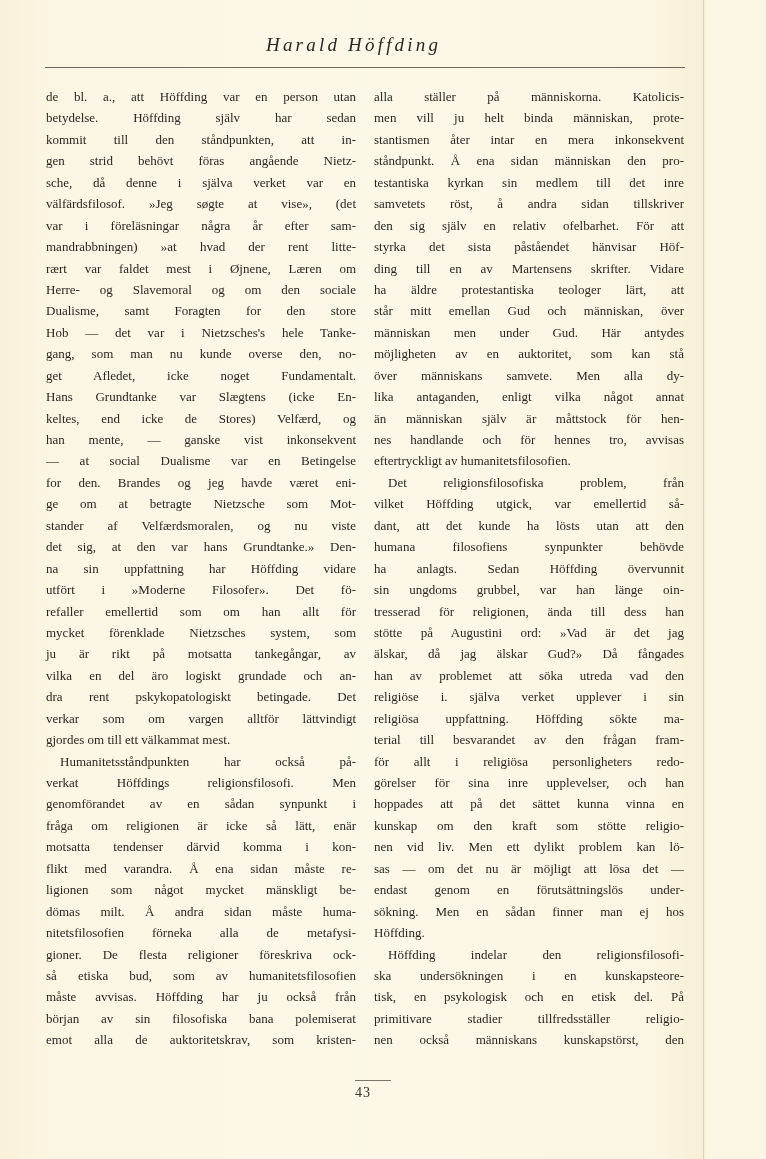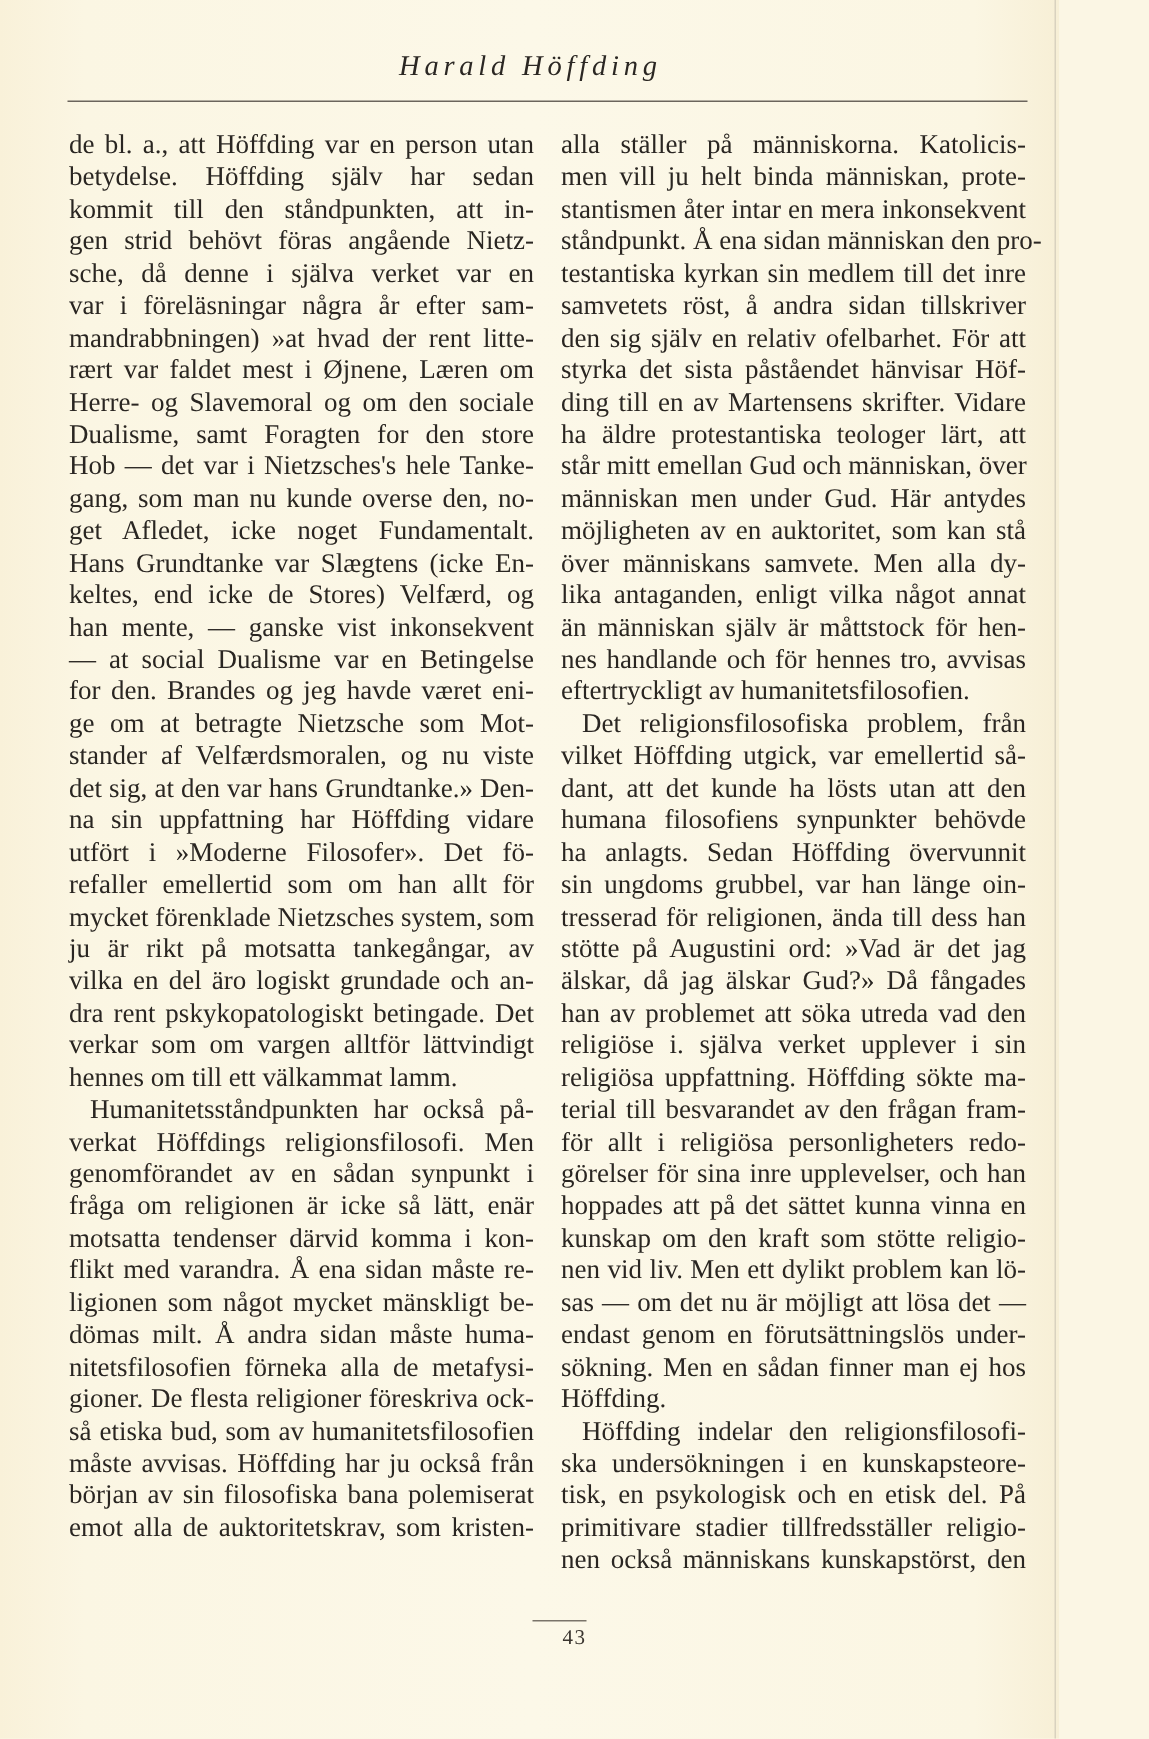--- a/index.html
+++ b/index.html
@@ -45,21 +45,21 @@
     position: absolute;
     left: 5px; top: 33px;
     width: 640px;
     height: 1px;
     background: #6b655c;
   }
   .column {
     position: absolute;
     top: 86px;
     width: 310px;
-    font-size: 18px;
+    font-size: 13px;
     line-height: 21.45px;
     text-align: justify;
     text-align-last: justify;
   }
   .col-left { left: 46px; }
   .col-right { left: 374px; }
   .line {
     display: block;
     white-space: nowrap;
     text-align: justify;
@@ -70,21 +70,21 @@
   .line.last {
     text-align-last: left;
   }
   .line.indent {
     padding-left: 14px;
   }
   .footer {
     position: absolute;
     left: 355px; top: 1080px;
     width: 36px;
-    text-align: right;
+    text-align: left;
   }
   .footer-rule {
     width: 36px;
     height: 1px;
     background: #7a746a;
     margin: 0 auto 4px auto;
   }
   .page-number {
     font-size: 14px;
     letter-spacing: 1px;
@@ -101,20 +101,21 @@
     <span class="header-title">Harald Höffding</span>
     <div class="header-rule"></div>
   </div>
 
   <div class="column col-left" id="col-left">
       <span class="line">de bl. a., att Höffding var en person utan</span>
       <span class="line">betydelse. Höffding själv har sedan</span>
       <span class="line">kommit till den ståndpunkten, att in-</span>
       <span class="line">gen strid behövt föras angående Nietz-</span>
       <span class="line">sche, då denne i själva verket var en</span>
+      <span class="line">välfärdsfilosof. »Jeg søgte at vise», (det</span>
       <span class="line">var i föreläsningar några år efter sam-</span>
       <span class="line">mandrabbningen) »at hvad der rent litte-</span>
       <span class="line">rært var faldet mest i Øjnene, Læren om</span>
       <span class="line">Herre- og Slavemoral og om den sociale</span>
       <span class="line">Dualisme, samt Foragten for den store</span>
       <span class="line">Hob — det var i Nietzsches's hele Tanke-</span>
       <span class="line">gang, som man nu kunde overse den, no-</span>
       <span class="line">get Afledet, icke noget Fundamentalt.</span>
       <span class="line">Hans Grundtanke var Slægtens (icke En-</span>
       <span class="line">keltes, end icke de Stores) Velfærd, og</span>
@@ -125,21 +126,21 @@
       <span class="line">stander af Velfærdsmoralen, og nu viste</span>
       <span class="line">det sig, at den var hans Grundtanke.» Den-</span>
       <span class="line">na sin uppfattning har Höffding vidare</span>
       <span class="line">utfört i »Moderne Filosofer». Det fö-</span>
       <span class="line">refaller emellertid som om han allt för</span>
       <span class="line">mycket förenklade Nietzsches system, som</span>
       <span class="line">ju är rikt på motsatta tankegångar, av</span>
       <span class="line">vilka en del äro logiskt grundade och an-</span>
       <span class="line">dra rent pskykopatologiskt betingade. Det</span>
       <span class="line">verkar som om vargen alltför lättvindigt</span>
-      <span class="line last">hennes om till ett välkammat lamm.</span>
+      <span class="line last">gjordes om till ett välkammat mest.</span>
       <span class="line indent">Humanitetsståndpunkten har också på-</span>
       <span class="line">verkat Höffdings religionsfilosofi. Men</span>
       <span class="line">genomförandet av en sådan synpunkt i</span>
       <span class="line">fråga om religionen är icke så lätt, enär</span>
       <span class="line">motsatta tendenser därvid komma i kon-</span>
       <span class="line">flikt med varandra. Å ena sidan måste re-</span>
       <span class="line">ligionen som något mycket mänskligt be-</span>
       <span class="line">dömas milt. Å andra sidan måste huma-</span>
       <span class="line">nitetsfilosofien förneka alla de metafysi-</span>
       <span class="line">gioner. De flesta religioner föreskriva ock-</span>

